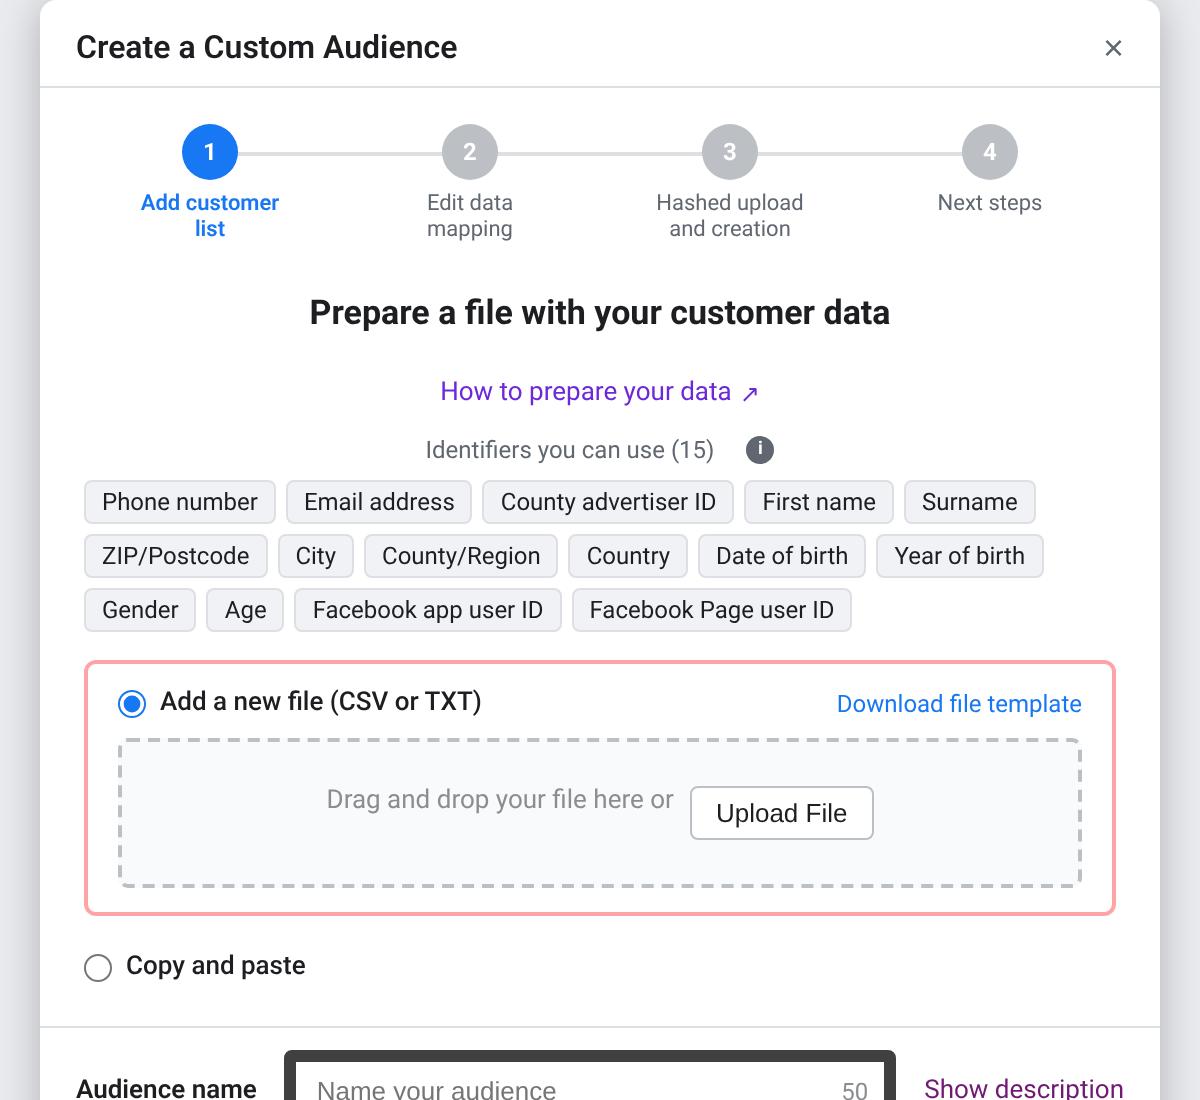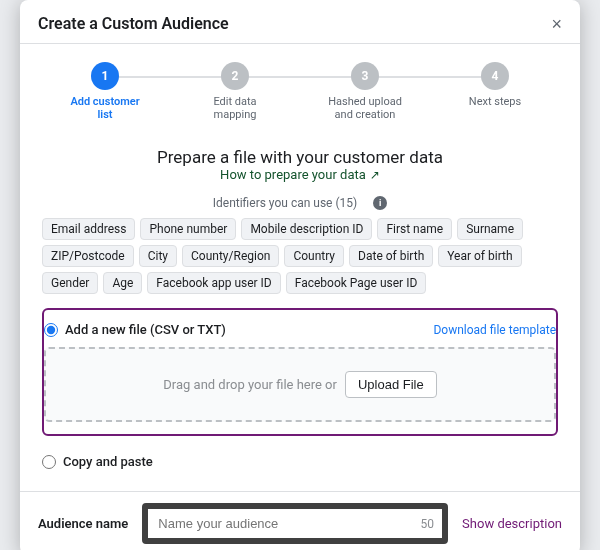--- a/index.html
+++ b/index.html
@@ -95,29 +95,29 @@
       color: #1877f2;
       font-weight: 600;
     }
     
     .modal-body {
       padding: 16px 22px;
     }
     .section-title {
       text-align: center;
       font-size: 17px;
-      font-weight: 400;
-      margin-bottom: 0;
+      font-weight: 700;
+      margin-bottom: 22px;
     }
     .help-link {
       display: flex;
       justify-content: center;
       align-items: flex-end;
       gap: 4px;
-      color: #14532d;
+      color: #6d28d9;
       font-size: 13px;
       margin-bottom: 14px;
       cursor: pointer;
     }
     .identifiers-header {
       display: flex;
       align-items: center;
       gap: 16px;
       color: #606770;
       font-size: 12px;
@@ -145,23 +145,23 @@
     .tag {
       background: #f0f2f5;
       border: 1px solid #dddfe2;
       border-radius: 4px;
       padding: 3px 8px;
       font-size: 12px;
       color: #1c1e21;
     }
     
     .upload-section {
-      border: 2px solid #701a75;
+      border: 2px solid #fca5a5;
       border-radius: 6px;
-      padding: 12px 0;
+      padding: 12px 15px;
       margin-bottom: 10px;
     }
     .upload-option-row {
       display: flex;
       justify-content: space-between;
       align-items: center;
       margin-bottom: 10px;
     }
     .radio-label {
       display: flex;
@@ -178,21 +178,21 @@
     .download-link {
       color: #1877f2;
       font-size: 12px;
       cursor: pointer;
     }
     .drop-zone {
       border: 2px dashed #bcc0c4;
       border-radius: 5px;
       padding: 22px;
       display: flex;
-      align-items: center;
+      align-items: flex-start;
       justify-content: center;
       gap: 8px;
       background: #f9fafb;
       color: #8a8d91;
       font-size: 13px;
     }
     .upload-file-btn {
       background: #fff;
       border: 1px solid #bcc0c4;
       border-radius: 4px;
@@ -299,23 +299,23 @@
       <span>How to prepare your data</span>
       <span style="font-size:12px;">↗</span>
     </div>
 
     <div class="identifiers-header">
       <span>Identifiers you can use (15)</span>
       <span class="info-icon">i</span>
     </div>
 
     <div class="tags-container">
+      <span class="tag">Phone number</span>
       <span class="tag">Email address</span>
-      <span class="tag">Phone number</span>
-      <span class="tag">Mobile description ID</span>
+      <span class="tag">County advertiser ID</span>
       <span class="tag">First name</span>
       <span class="tag">Surname</span>
       <span class="tag">ZIP/Postcode</span>
       <span class="tag">City</span>
       <span class="tag">County/Region</span>
       <span class="tag">Country</span>
       <span class="tag">Date of birth</span>
       <span class="tag">Year of birth</span>
       <span class="tag">Gender</span>
       <span class="tag">Age</span>

